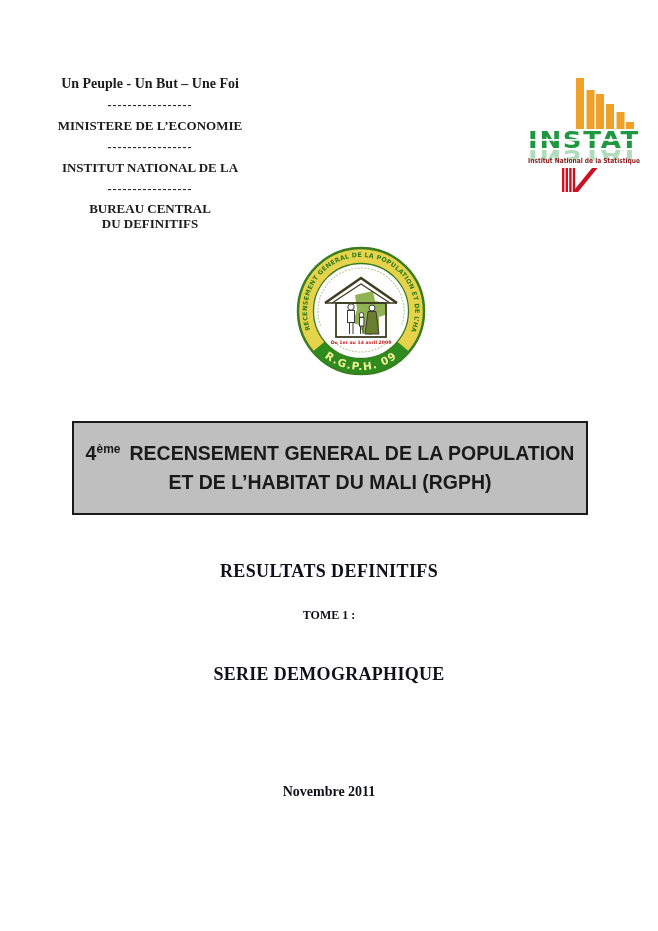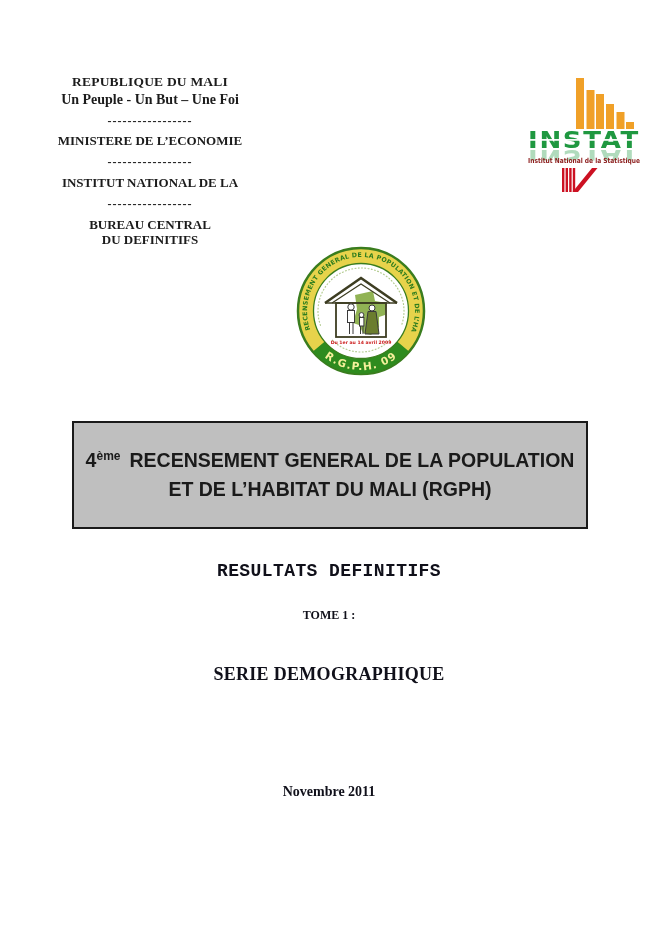--- a/index.html
+++ b/index.html
@@ -20,47 +20,46 @@
   .org-country{font-size:13.5px;letter-spacing:.2px;}
   .org-motto{font-size:14px;margin-top:2px;text-align:center;}
   .org-divider{font-size:12px;letter-spacing:1px;margin:7px 0 6px 0;}
   .org-line{font-size:13px;}
   
   .instat-logo{position:absolute;left:522px;top:62px;}
   
   .seal{position:absolute;left:295px;top:245px;}
   
   .title-box{
-    position:absolute;left:72px;top:421px;width:516px;height:108px;
+    position:absolute;left:72px;top:421px;width:516px;height:94px;
     box-sizing:border-box;
     background:#bfbfbf;border:2px solid #1a1a1a;
     display:flex;flex-direction:column;justify-content:center;align-items:center;
     font-family:"Liberation Sans","DejaVu Sans",sans-serif;
     font-weight:bold;font-size:19.5px;color:#1a1a1a;line-height:29px;
     text-align:center;
   }
   .title-box sup{font-size:12px;vertical-align:super;line-height:0;}
   .title-line1 .rest{margin-left:9px;}
   
   .subtitle{
     position:absolute;left:0;width:658px;text-align:center;
     font-weight:bold;color:#10101a;
   }
-  .results{top:561px;font-size:18px;letter-spacing:.4px;font-family:Liberation Mono, monospace;}
+  .results{top:561px;font-size:18px;letter-spacing:.4px;}
   .tome{top:608px;font-size:12px;}
   .series{top:664px;font-size:18px;letter-spacing:.3px;}
   .footer-date{top:784px;font-size:14px;}
 </style>
 </head>
 <body>
 
 <div class="page">
 
   <div class="org-block">
-    <div class="org-country">REPUBLIQUE DU MALI</div>
     <div class="org-motto">Un Peuple - Un But – Une Foi</div>
     <div class="org-divider">-----------------</div>
     <div class="org-line">MINISTERE DE L’ECONOMIE</div>
     <div class="org-divider">-----------------</div>
     <div class="org-line">INSTITUT NATIONAL DE LA</div>
     <div class="org-divider">-----------------</div>
     <div class="org-line">BUREAU CENTRAL</div>
     <div class="org-line">DU DEFINITIFS</div>
   </div>
 

